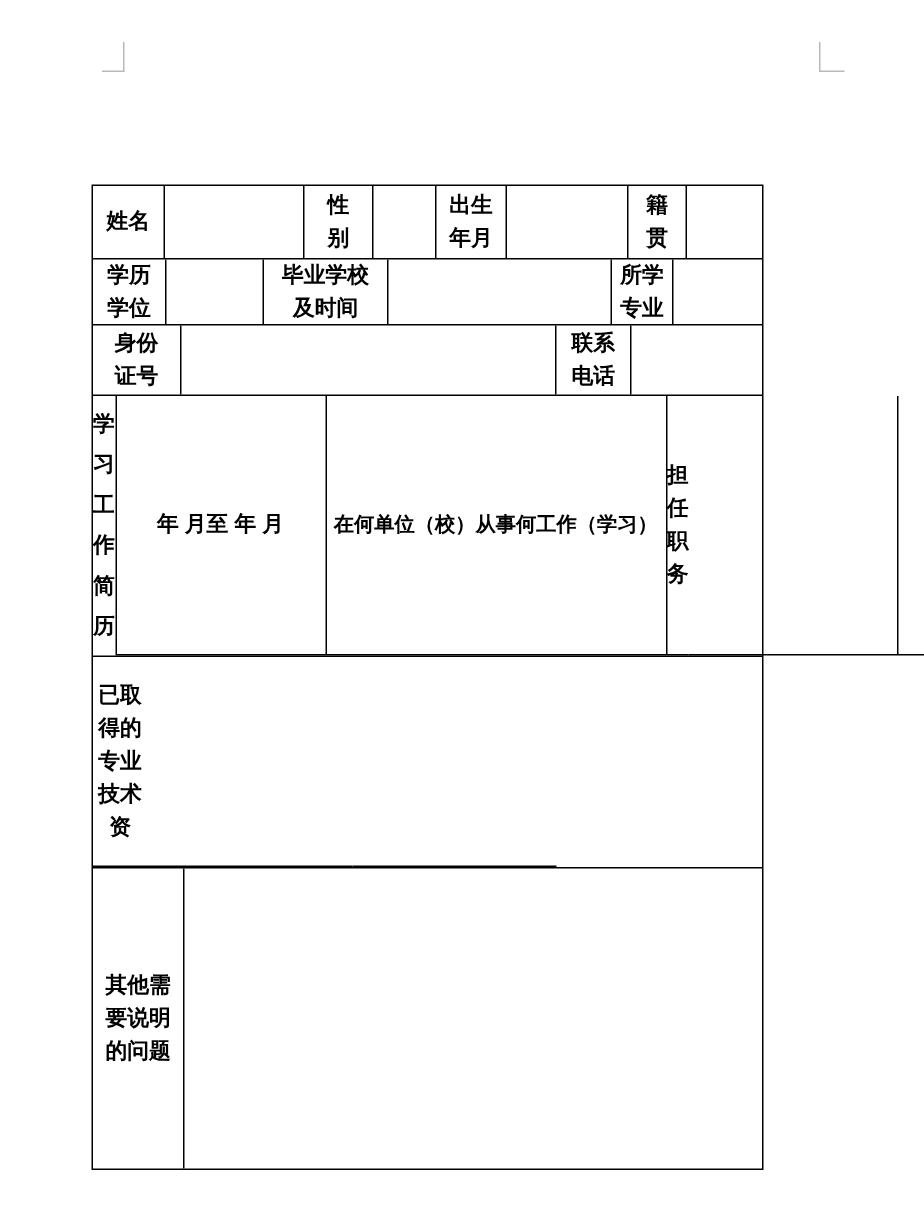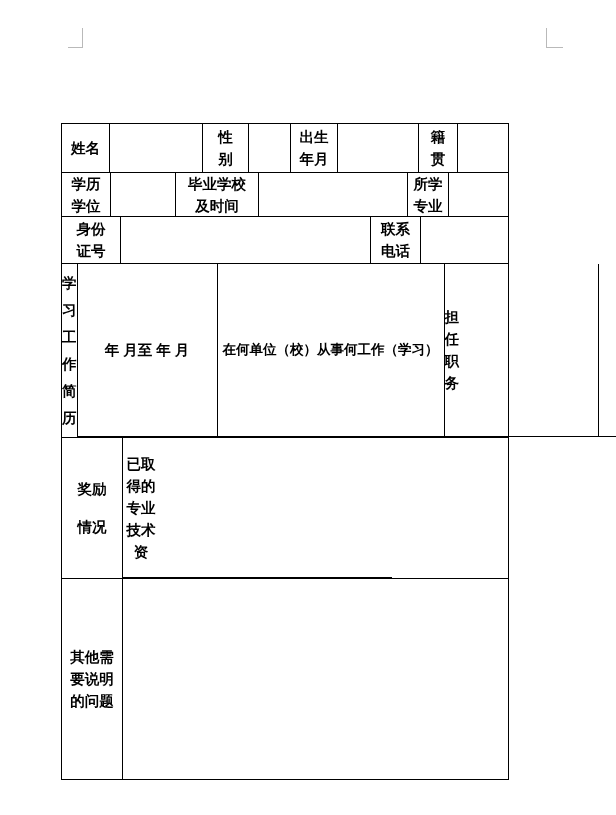--- a/index.html
+++ b/index.html
@@ -117,22 +117,20 @@
         </div>
         <div class="ir last">
           <div class="c" style="width:140px"></div>
           <div class="c" style="width:227px"></div>
           <div class="c end"></div>
         </div>
       </div>
     </div>
 
     <div class="sect" style="height:141px">
-      <div class="c lh38" style="width:61px">奖励
-情况</div>
       <div class="col">
         <div class="ir" style="flex:0 0 36px">
           <div class="c end">已取得的专业技术资</div>
         </div>
         <div class="ir">
           <div class="c end"></div>
         </div>
         <div class="ir">
           <div class="c end"></div>
         </div>

